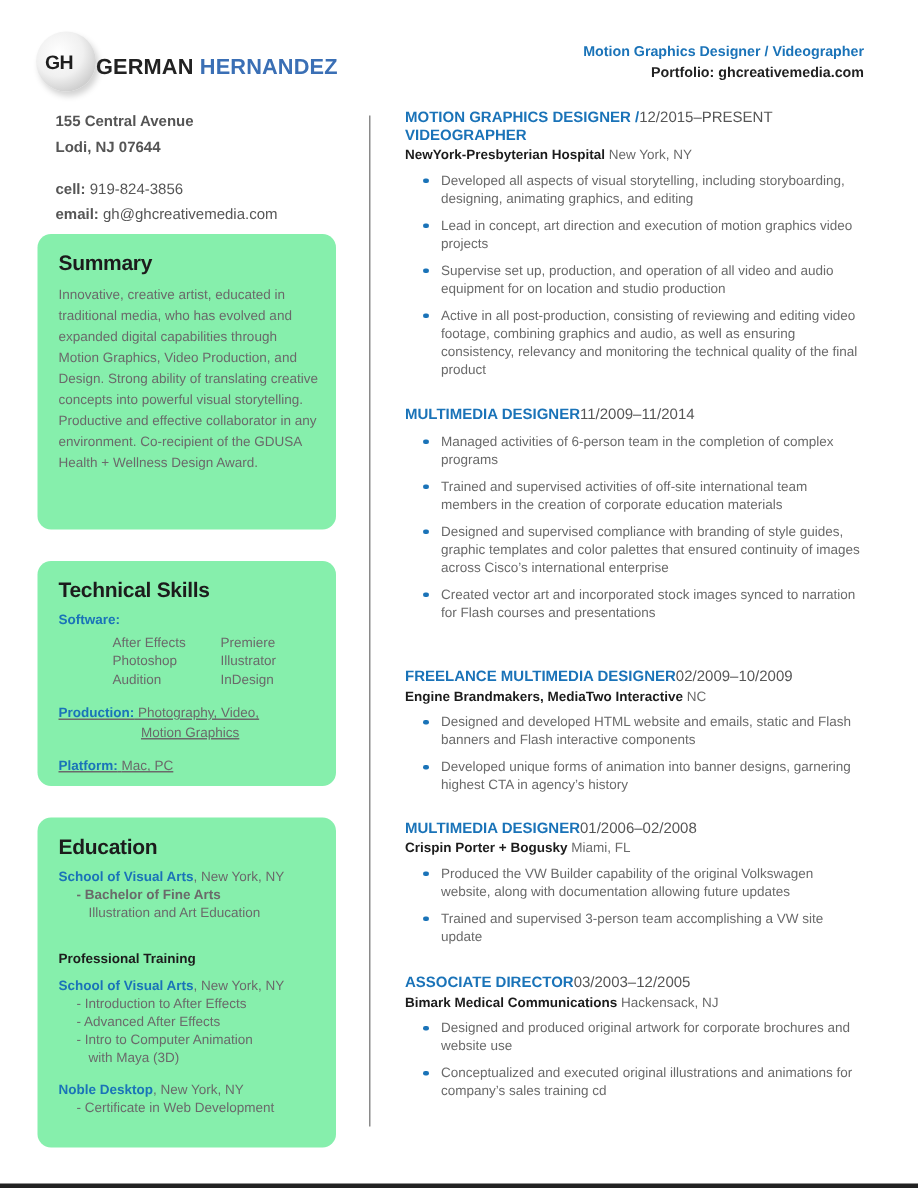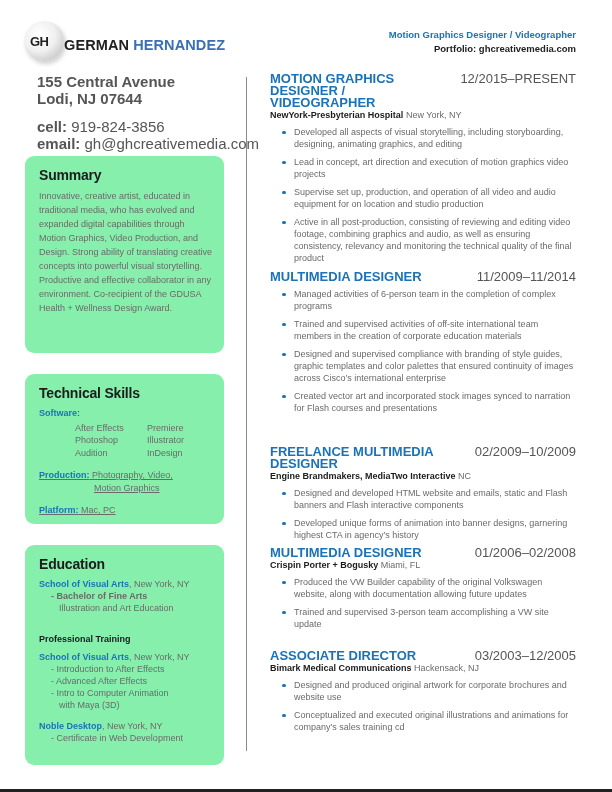--- a/index.html
+++ b/index.html
@@ -11,21 +11,21 @@
     box-shadow: 2px 3px 4px rgba(0,0,0,0.18); }
   .logo-text { position: absolute; left: 30px; top: 34px; font-size: 13px; font-weight: bold; color: #1e1e1e; letter-spacing: -0.5px; }
   .name { position: absolute; left: 64px; top: 37px; font-size: 14.5px; font-weight: bold; letter-spacing: 0.1px; }
   .name .first { color: #222222; }
   .name .last { color: #3a6fb5; }
 
   .hdr-right { position: absolute; right: 36px; top: 28px; text-align: right; font-size: 9.5px; font-weight: bold; line-height: 14px; }
   .hdr-title { color: #1a73b8; }
   .hdr-portfolio { color: #222; }
 
-  .contact { position: absolute; left: 37px; top: 73px; font-size: 15px; line-height: 17px; color: #555; }
+  .contact { position: absolute; left: 37px; top: 73px; font-size: 10px; line-height: 17px; color: #555; }
   .contact .b { font-weight: bold; color: #555; }
   .contact .gap { height: 11px; }
 
   .card { position: absolute; left: 25px; width: 199px; background: #86efac; border-radius: 9px; padding: 11px 10px 10px 14px; }
   .card h2 { font-size: 14px; font-weight: bold; color: #1c1c1c; margin-bottom: 6px; letter-spacing: -0.2px; }
   .summary { top: 156px; height: 197px; }
   .summary p { font-size: 9px; line-height: 14px; color: #6a6a6a; }
 
   .skills { top: 374px; height: 150px; }
   .lbl { color: #1a73b8; font-weight: bold; }
@@ -38,21 +38,21 @@
   .edu .line { font-size: 9px; line-height: 12px; color: #6a6a6a; }
   .edu .sub { padding-left: 12px; }
   .edu .sub2 { padding-left: 20px; }
   .edu .bold { font-weight: bold; color: #6a6a6a; }
   .edu .pt { font-weight: bold; color: #1c1c1c; margin-top: 19px; margin-bottom: 6px; }
   .edu .gap { height: 9px; }
 
   .divider { position: absolute; left: 246px; top: 77px; width: 1px; height: 674px; background: #8a8a8a; }
 
   .job { position: absolute; left: 270px; width: 306px; }
-  .job-head { display: flex; justify-content: space-between; font-size: 13px; line-height: 12px; }
+  .job-head { display: flex; justify-content: flex-start; font-size: 10px; line-height: 12px; }
   .job-title { color: #1a73b8; font-weight: bold; }
   .job-date { color: #555; white-space: nowrap; }
   .job-co { font-size: 9px; line-height: 12px; color: #6a6a6a; }
   .job-co .c { font-weight: bold; color: #1c1c1c; }
   .bullets { list-style: none; margin-top: 5px; }
   .bullets li { position: relative; padding-left: 24px; font-size: 9px; line-height: 12px; color: #6a6a6a; margin-bottom: 6px; }
   .bullets li .dot { position: absolute; left: 12px; top: 4.5px; width: 3.5px; height: 3.5px; border-radius: 50%; background: #1a73b8; }
 
   .footer-bar { position: absolute; left: 0; top: 789px; width: 612px; height: 3px; background: #222222; }
 </style>

